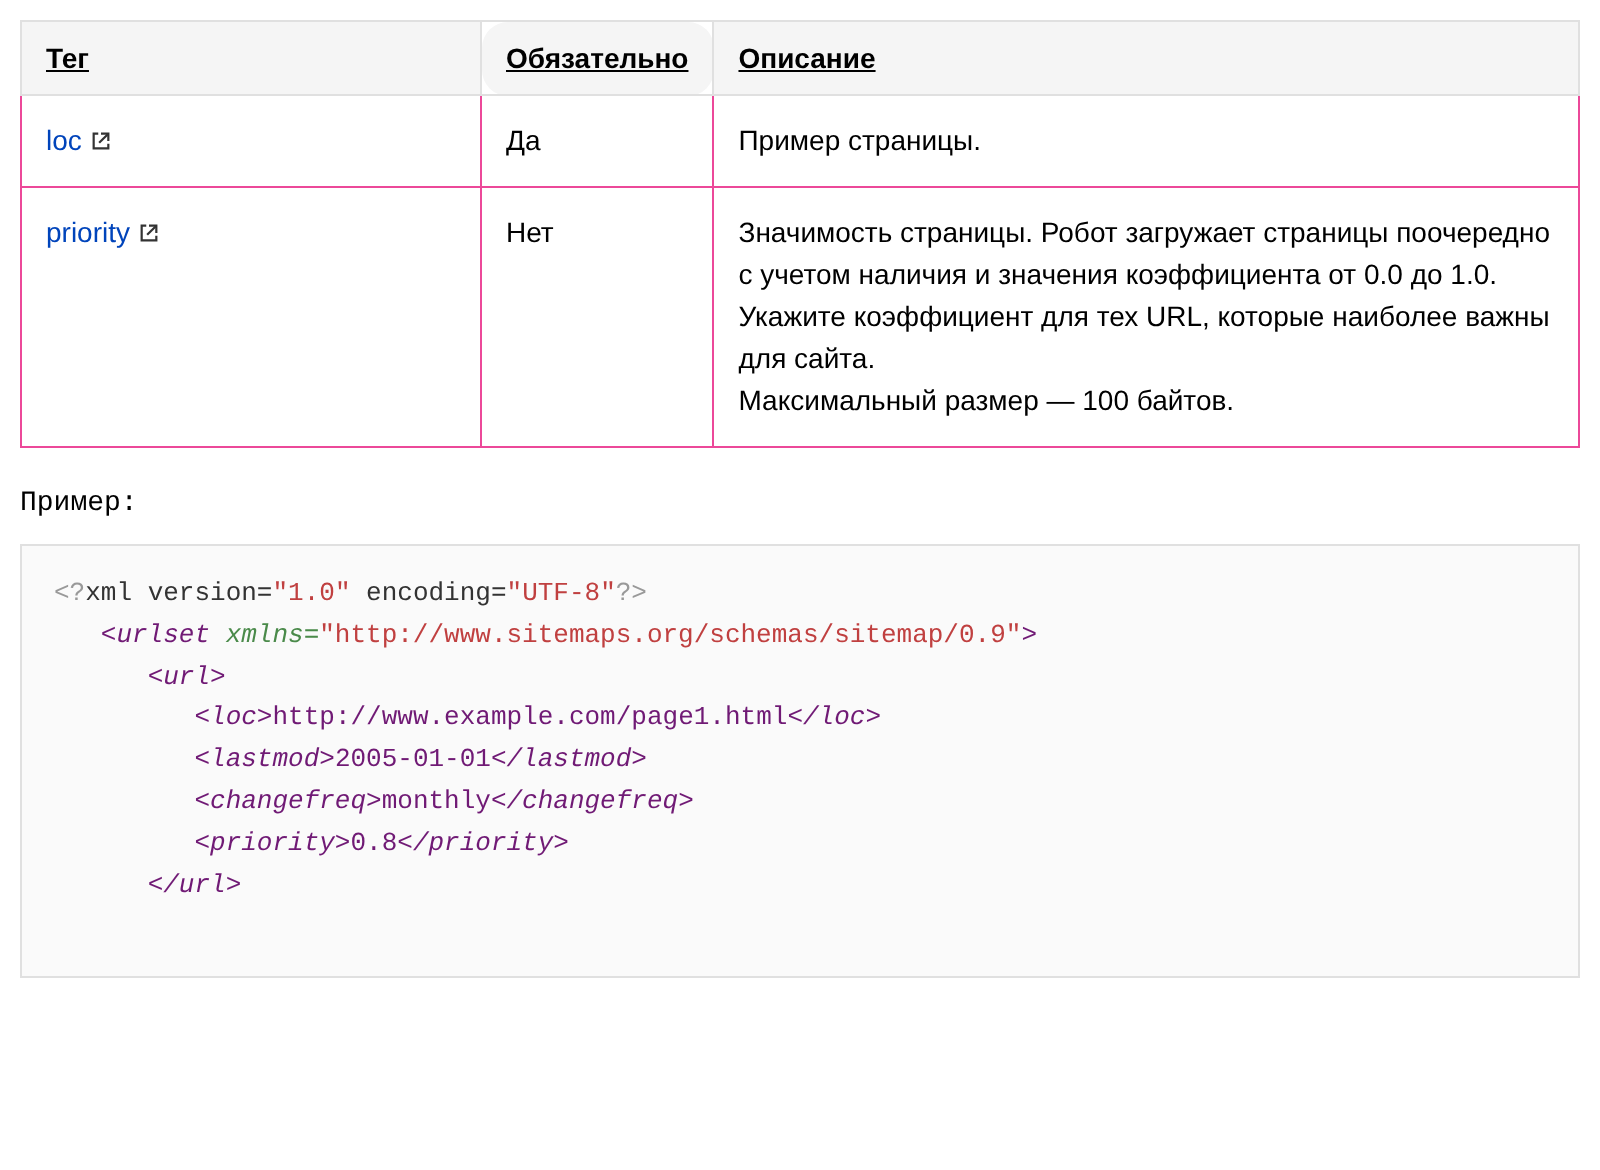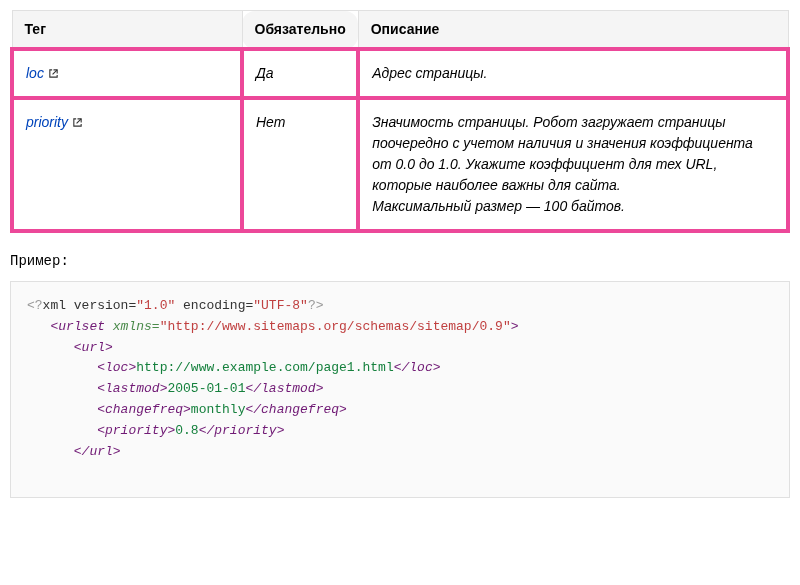--- a/index.html
+++ b/index.html
@@ -20,28 +20,28 @@
       border-collapse: collapse;
       border: 1px solid #e0e0e0;
     }
     thead th {
       background: #f5f5f5;
       text-align: left;
       font-weight: bold;
       padding: 10px 12px;
       border: 1px solid #e0e0e0;
       font-size: 14px;
+      text-decoration: underline;
     }
     tbody td {
       padding: 12px;
-      border: 4px solid #ec4899;
+      border: 1px solid #ec4899;
       vertical-align: top;
       font-size: 14px;
       line-height: 1.5;
-      font-style: italic;
     }
     .tag-link {
       color: #0044bb;
       text-decoration: none;
       display: inline-flex;
       align-items: center;
       gap: 4px;
     }
     .ext-icon {
       width: 11px;
@@ -74,21 +74,21 @@
       font-size: 13px;
       line-height: 1.6;
       overflow-x: auto;
       white-space: pre;
     }
     .c-default { color: #333; }
     .c-gray { color: #999; }
     .c-tag { color: #701a75; font-style: italic; }
     .c-attr { color: #4a8a4a; font-style: italic; }
     .c-str { color: #c04040; }
-    .c-text { color: #15803d; }
+    .c-text { color: #701a75; }
   </style>
 </head>
 <body>
 
 <table>
   <thead>
     <tr>
       <th class="col-tag">Тег</th>
       <th class="col-req">Обязательно</th>
       <th>Описание</th>
@@ -100,21 +100,21 @@
             <span>loc</span>
             <span class="ext-icon">
               <svg viewBox="0 0 12 12" fill="none" stroke="#333" stroke-width="1.2">
                 <path d="M4.5 2H2v8h8V7.5"></path>
                 <path d="M6 2h4v4"></path>
                 <path d="M10 2L5 7"></path>
               </svg>
             </span>
           </a></td>
         <td>Да</td>
-        <td>Адрес страницы.</td>
+        <td>Пример страницы.</td>
       </tr>
       <tr>
         <td><a class="tag-link" href="#">
             <span>priority</span>
             <span class="ext-icon">
               <svg viewBox="0 0 12 12" fill="none" stroke="#333" stroke-width="1.2">
                 <path d="M4.5 2H2v8h8V7.5"></path>
                 <path d="M6 2h4v4"></path>
                 <path d="M10 2L5 7"></path>
               </svg>

